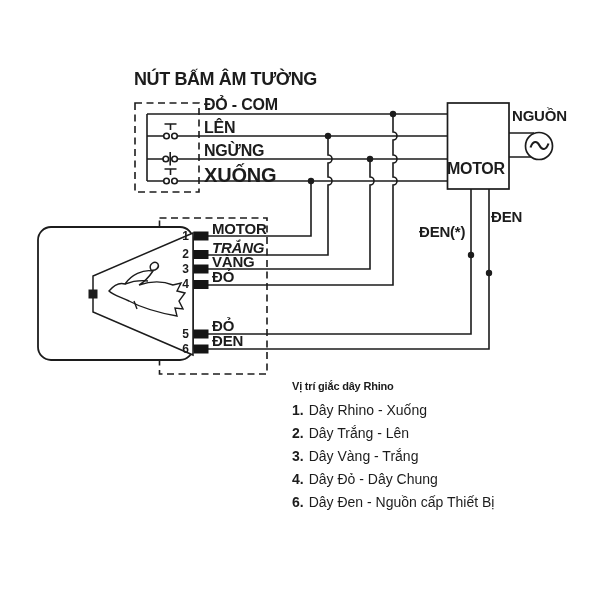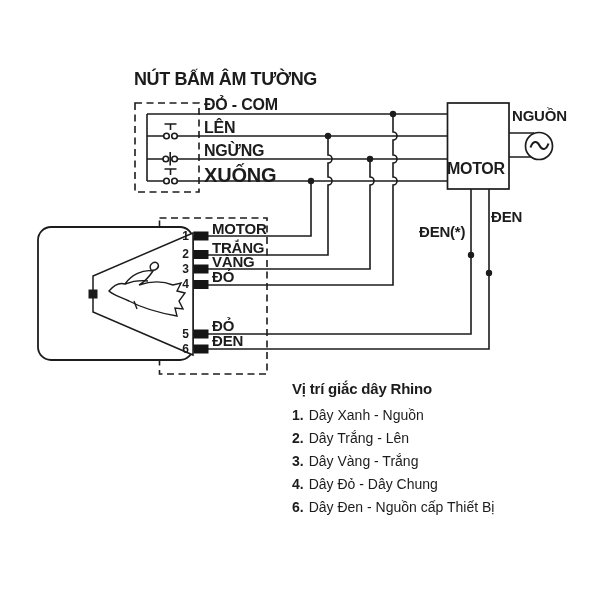--- a/index.html
+++ b/index.html
@@ -6,31 +6,31 @@
   #stage{position:relative;width:600px;height:600px;background:#ffffff;overflow:hidden;
          font-family:"Liberation Sans","DejaVu Sans",sans-serif;color:#1c1c1c;}
   #wiring-svg{position:absolute;left:0;top:0;}
   .lbl{position:absolute;font-weight:bold;white-space:nowrap;letter-spacing:-0.2px;color:#1c1c1c;}
   #title-lbl{left:134px;top:69px;font-size:18px;letter-spacing:-0.4px;}
   #docom-lbl{left:204px;top:96px;font-size:16px;}
   #len-lbl{left:204px;top:119px;font-size:16px;}
   #ngung-lbl{left:204px;top:142px;font-size:16px;}
   #xuong-lbl{left:204px;top:164px;font-size:20px;}
   .pin-lbl{left:212px;font-size:15px;}
-  #pin-lbl-0{top:220px;} #pin-lbl-1{top:239px;} #pin-lbl-2{top:253px;}
+  #pin-lbl-0{top:220px;} #pin-lbl-1{top:239px;font-style:italic;} #pin-lbl-2{top:253px;}
   #pin-lbl-3{top:268px;} #pin-lbl-4{top:317px;} #pin-lbl-5{top:332px;}
   .pin-num{position:absolute;left:176px;width:13px;text-align:right;font-size:12px;font-weight:bold;}
   #pin-num-0{top:229px;} #pin-num-1{top:247px;} #pin-num-2{top:262px;}
   #pin-num-3{top:277px;} #pin-num-4{top:327px;} #pin-num-5{top:342px;}
   #nguon-lbl{left:512px;top:107px;font-size:15px;}
   #motor-lbl{left:447px;top:160px;width:62px;font-size:16px;letter-spacing:-0.3px;}
   #denstar-lbl{left:419px;top:208px;font-size:15px;margin-top:15px;}
   #den-lbl{left:491px;top:208px;font-size:15px;}
   #legend{position:absolute;left:292px;top:380px;}
-  #legend-title{font-size:15px;font-weight:bold;margin:0 0 11px 0;letter-spacing:-0.2px;}
+  #legend-title{font-size:11px;font-weight:bold;margin:0 0 11px 0;letter-spacing:-0.2px;}
   .legend-item{font-size:14px;line-height:14px;margin-bottom:9px;white-space:nowrap;}
   .legend-item .ln{font-weight:bold;margin-right:5px;}
 </style>
 </head>
 <body>
 
 <div id="stage">
 
   <svg id="wiring-svg" width="600" height="600" viewBox="0 0 600 600" fill="none" stroke="#1c1c1c" stroke-width="1.6">
 
@@ -127,21 +127,21 @@
   <div class="lbl pin-lbl" id="pin-lbl-5">ĐEN</div>
 
   <div class="lbl" id="nguon-lbl">NGUỒN</div>
   <div class="lbl" id="motor-lbl">MOTOR</div>
   <div class="lbl" id="denstar-lbl">ĐEN(*)</div>
   <div class="lbl" id="den-lbl">ĐEN</div>
 
   <div id="legend">
     <div id="legend-title">Vị trí giắc dây Rhino</div>
     <div class="legend-item">
-      <span class="ln">1.</span><span>Dây Xanh - Nguồn</span>
+      <span class="ln">1.</span><span>Dây Rhino - Xuống</span>
     </div>
     <div class="legend-item">
       <span class="ln">2.</span><span>Dây Trắng - Lên</span>
     </div>
     <div class="legend-item">
       <span class="ln">3.</span><span>Dây Vàng - Trắng</span>
     </div>
     <div class="legend-item">
       <span class="ln">4.</span><span>Dây Đỏ - Dây Chung</span>
     </div>

